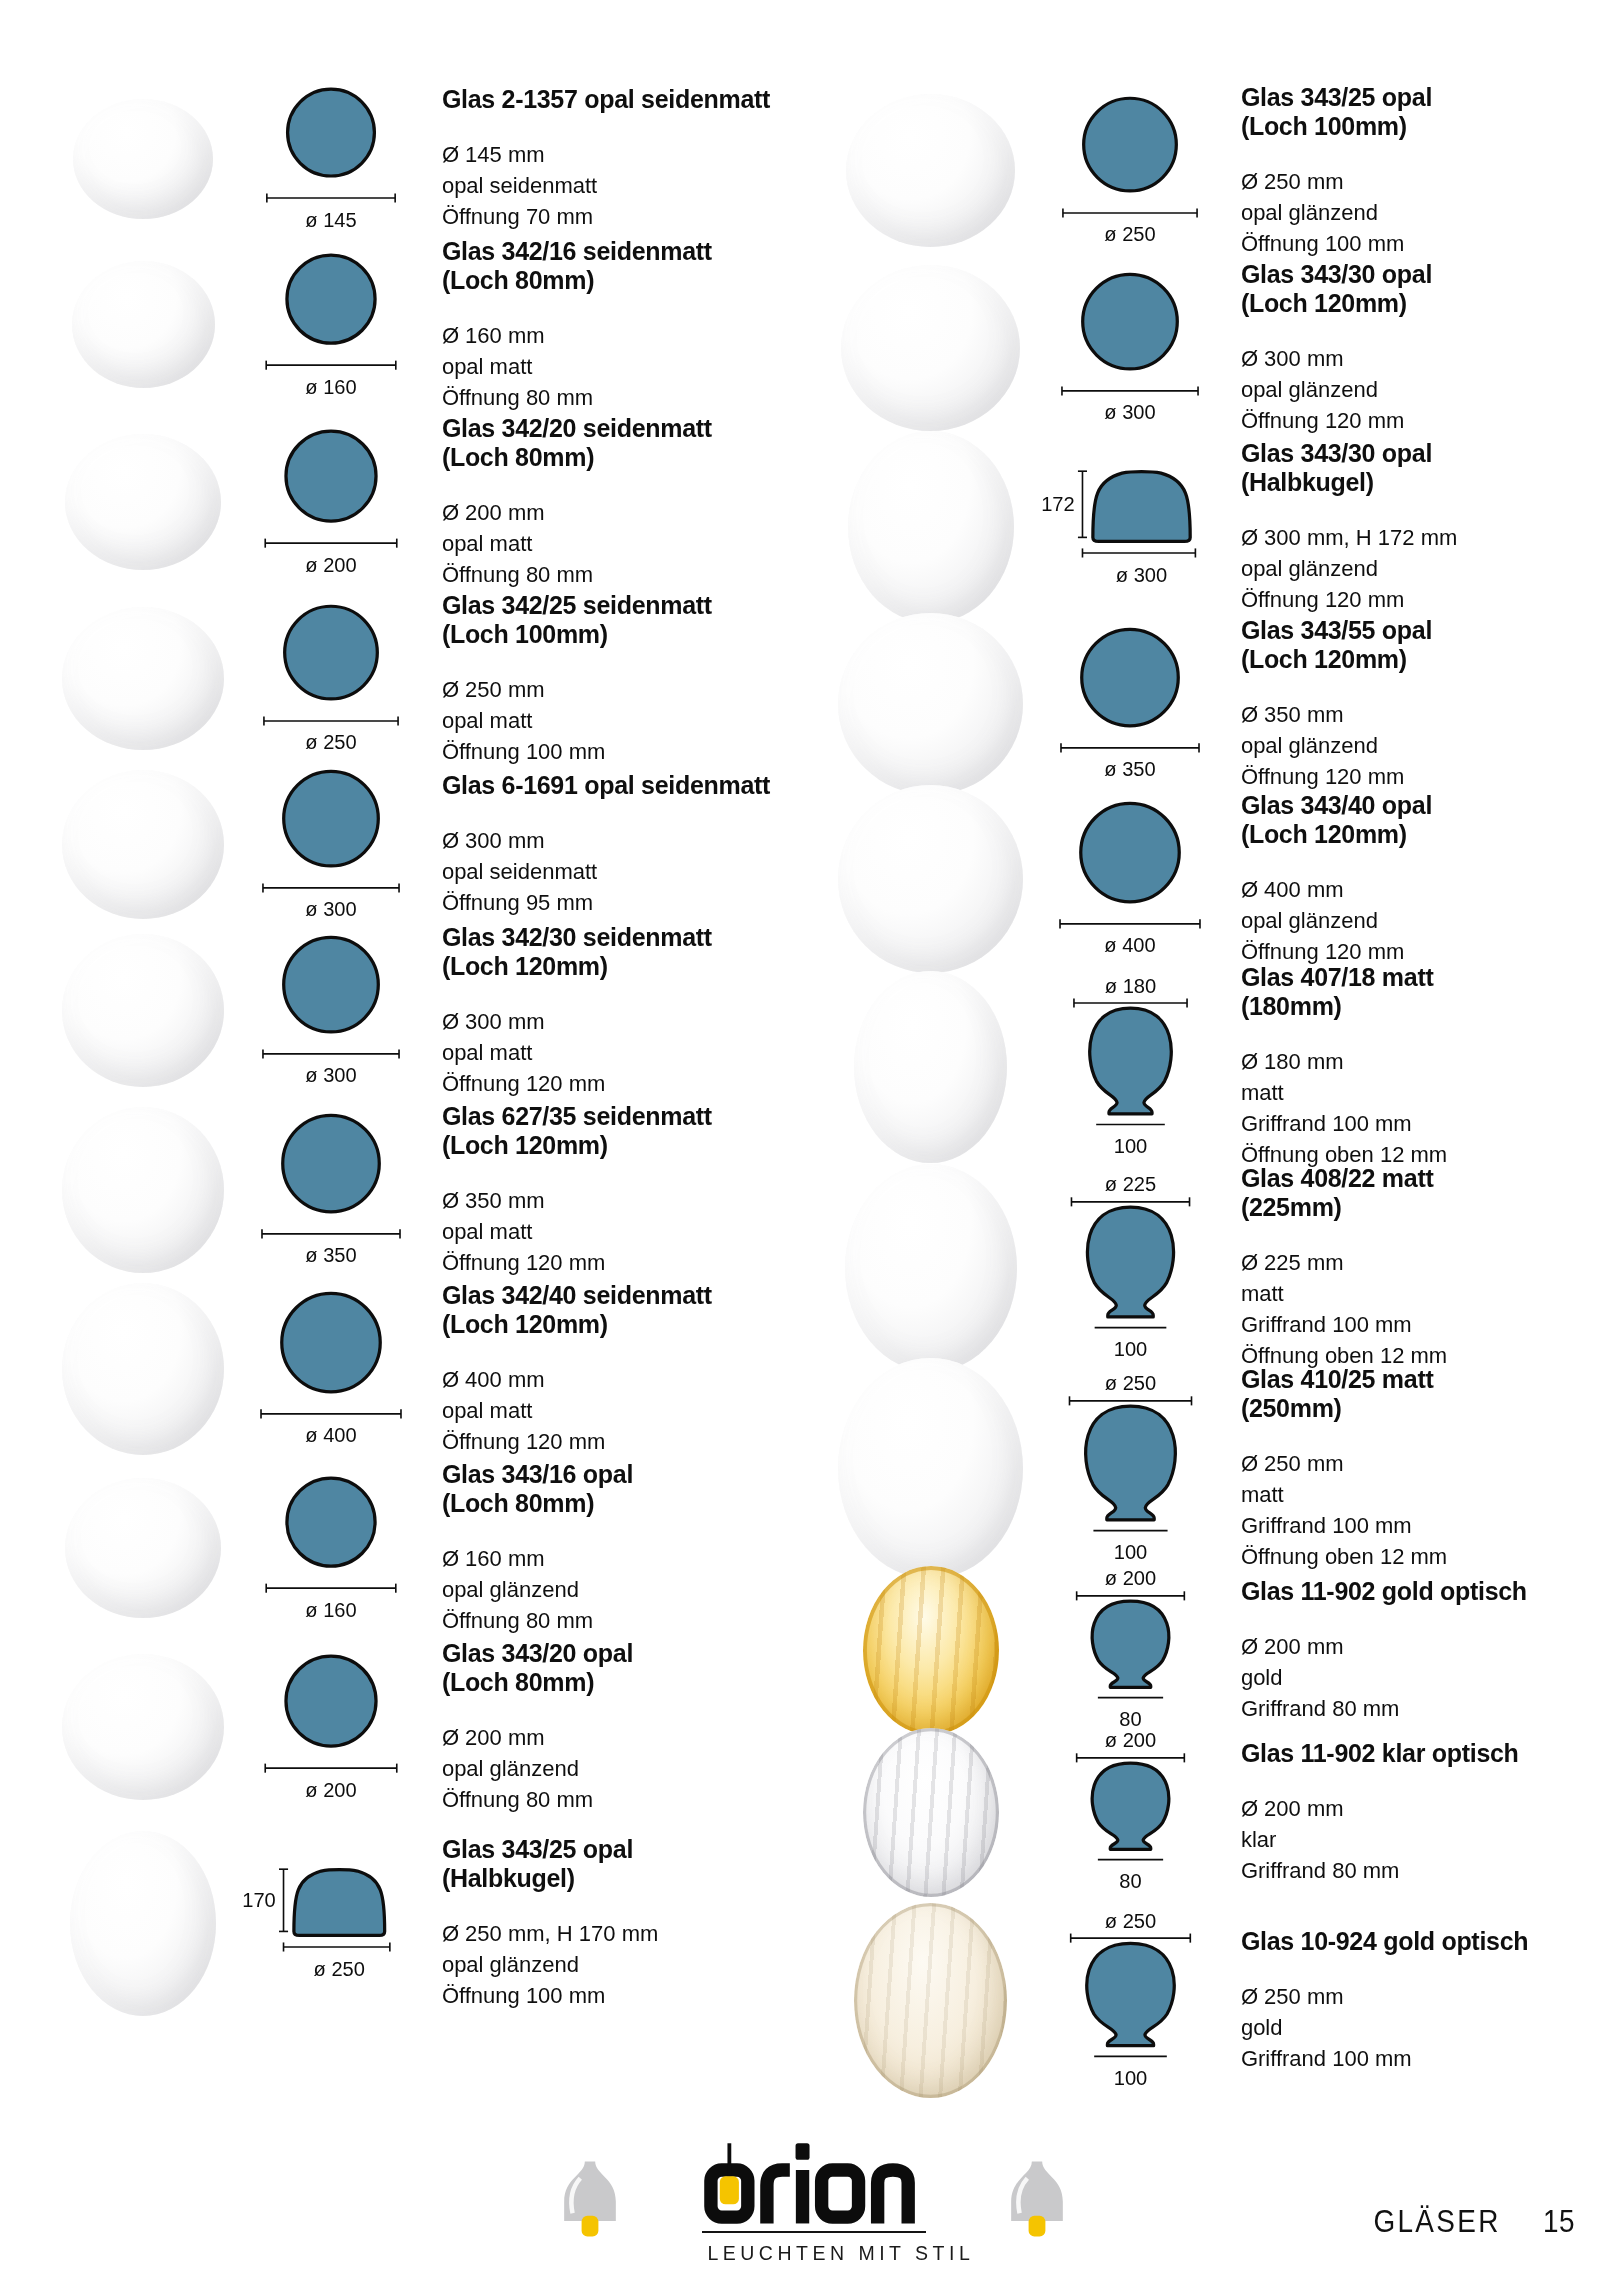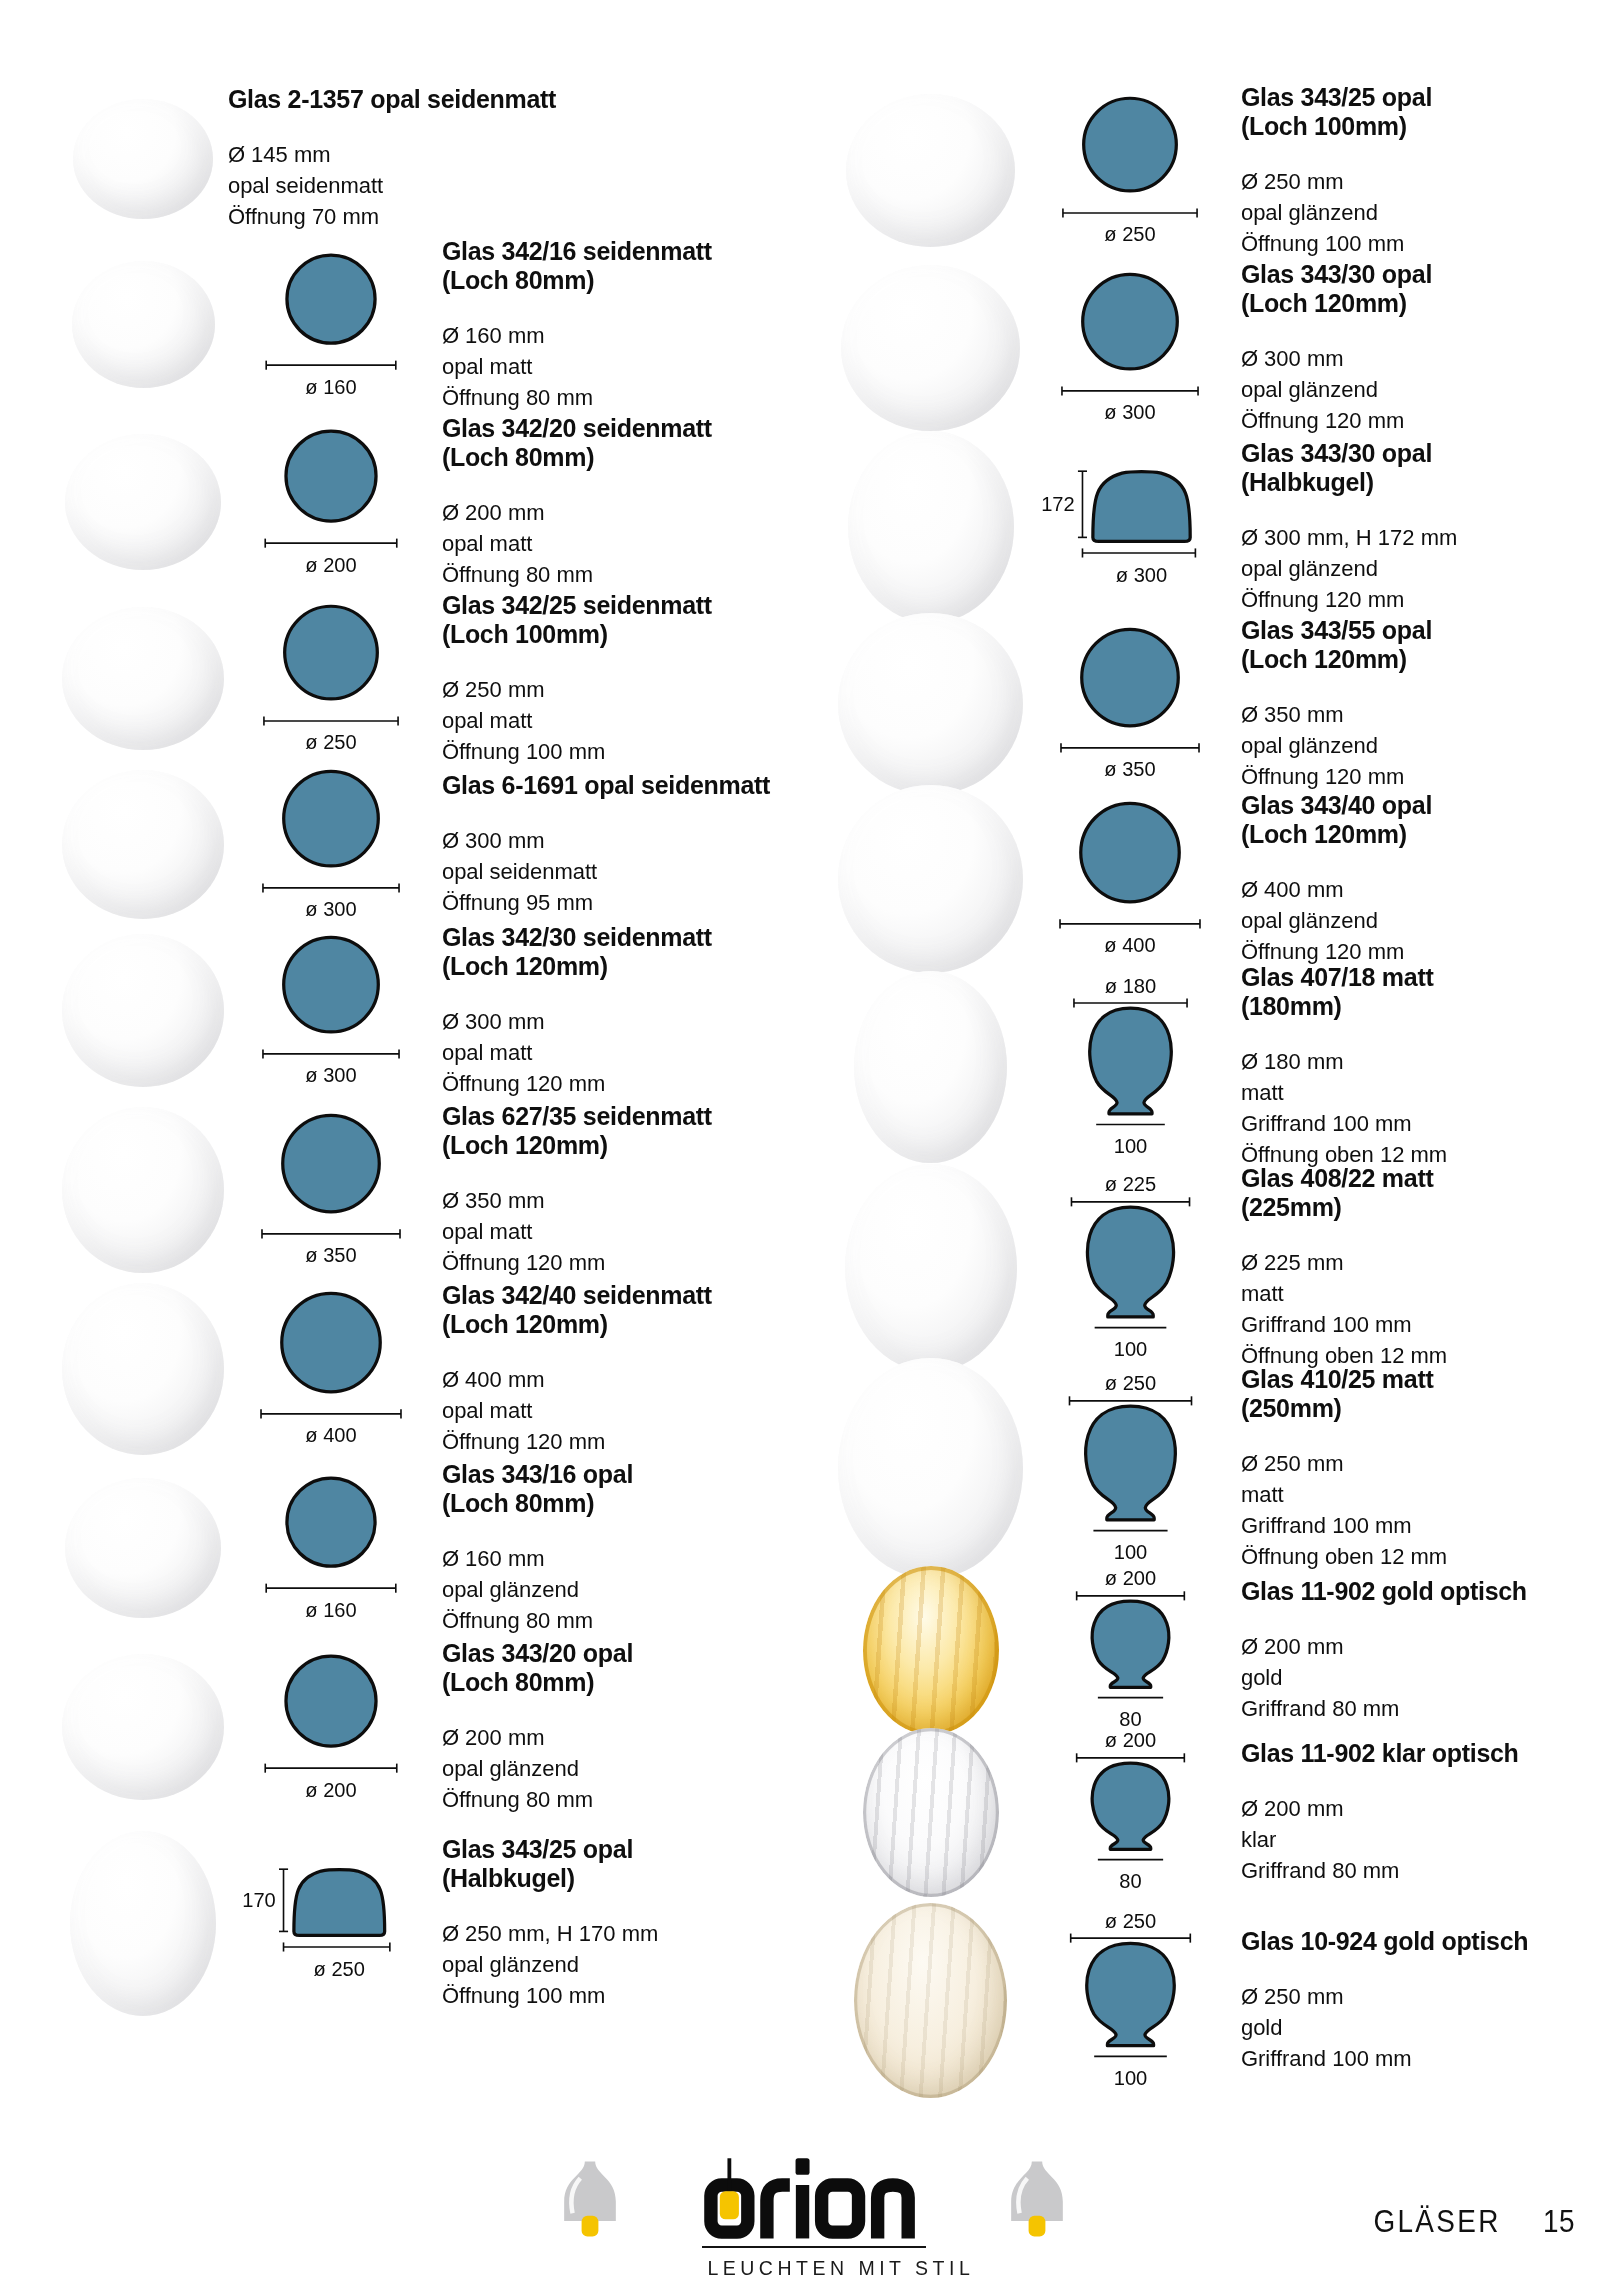--- a/index.html
+++ b/index.html
@@ -38,36 +38,47 @@
   .ball-champagne{
     background:
       repeating-linear-gradient(94deg, rgba(150,130,90,0.14) 0 3.9px, rgba(255,255,255,0) 3.9px 19.5px),
       radial-gradient(ellipse at 45% 30%, #fdfaf3 0%, #f7efdf 45%, #ecdfc6 75%, #d9c9ab 100%);
     box-shadow:inset 0 0 0 3.2px rgba(160,140,100,0.35), inset -6.5px -10.4px 23.4px rgba(140,120,80,0.18);
   }
   footer{position:absolute;left:0;top:2138px;width:1623px;height:157px;}
   .lamp{position:absolute;width:62px;height:78px;}
   .lamp-left{left:559px;top:22px;}
   .lamp-right{left:1006px;top:22px;}
-  .logo{position:absolute;left:814px;top:20px;transform:translateX(-50%);width:260px;text-align:center;}
+  .logo{position:absolute;left:814px;top:5px;transform:translateX(-50%);width:260px;text-align:center;}
   .logo-rule{width:224px;height:2.6px;background:#141414;margin:3.9px auto 0;}
   .tagline{margin-top:9px;margin-left:23.4px;font-size:19.5px;letter-spacing:4.5px;color:#1a1a1a;white-space:nowrap;}
   .page-label{position:absolute;right:48px;top:66px;font-size:31px;letter-spacing:2.6px;color:#111;
     transform:scaleX(0.9);transform-origin:100% 50%;white-space:nowrap;}
   .page-label .pagenum{margin-left:47px;letter-spacing:0.6px;}
   svg text{font-family:"Liberation Sans",sans-serif;}
 </style>
 </head>
 <body>
 
 <div class="col col-left" id="col-left">
   <section class="row" style="height: 153px;">
     <div class="cell photo-cell">
       <div class="ball ball-white" style="width: 140px; height: 120px;"></div>
     </div>
+    <div class="cell diagram-cell">
+        <svg width="162" height="147" viewBox="0 0 250 226">
+    <circle cx="125" cy="73" r="67" fill="#4f86a2" stroke="#0d0d0d" stroke-width="5"></circle>
+    <g stroke="#0d0d0d" stroke-width="2.5">
+            <line x1="26" y1="174" x2="224" y2="174"></line>
+            <line x1="26" y1="167" x2="26" y2="181"></line>
+            <line x1="224" y1="167" x2="224" y2="181"></line>
+          </g>
+    <text x="125" y="218" text-anchor="middle" font-size="31" fill="#0d0d0d">ø 145</text>
+  </svg>
+      </div>
     <div class="text-cell">
       <h3 class="title">Glas 2-1357 opal seidenmatt</h3>
 
       <div class="specs">
           <p class="spec">Ø 145 mm</p>
           <p class="spec">opal seidenmatt</p>
           <p class="spec">Öffnung 70 mm</p>
         </div>
     </div>
   </section>

